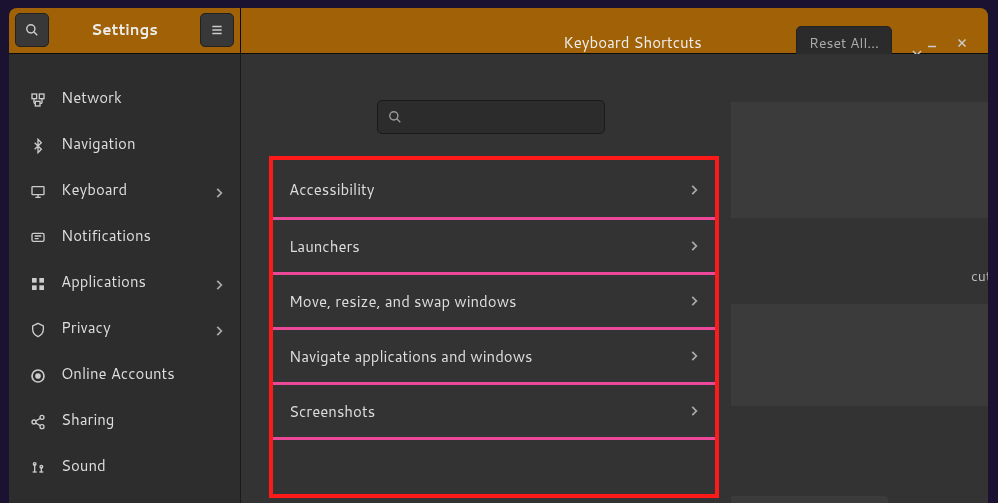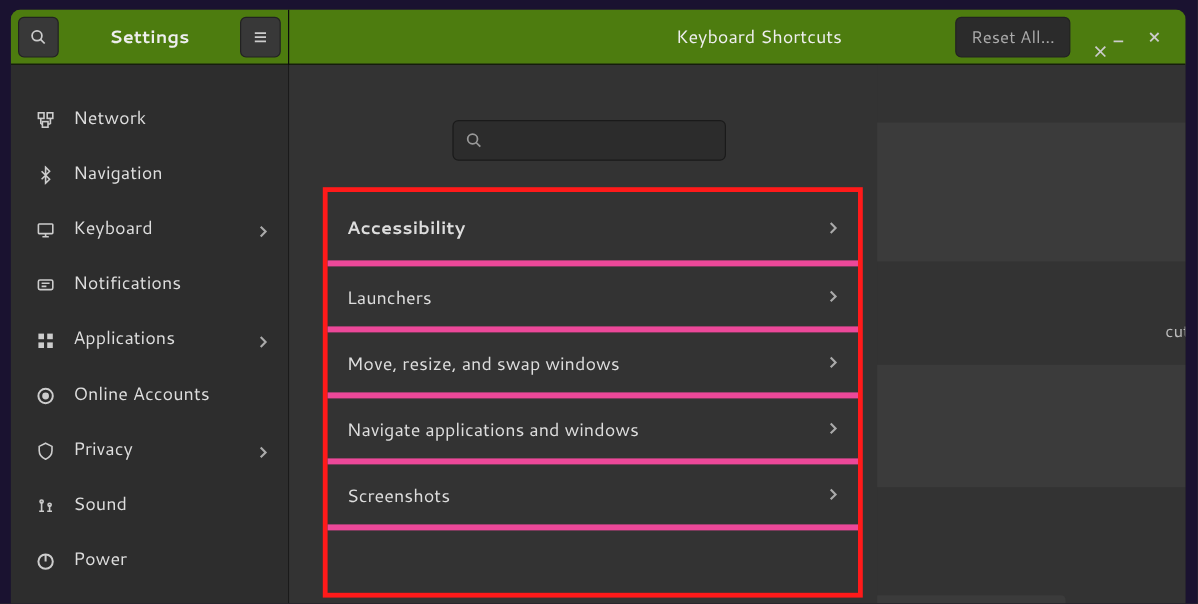--- a/index.html
+++ b/index.html
@@ -8,24 +8,24 @@
     position: absolute;
     top: 8px; left: 9px; right: 10px; bottom: 0;
     background: #2d2d2d;
     border-radius: 8px 8px 0 0;
     display: flex;
     flex-direction: column;
     overflow: hidden;
   }
   .titlebar {
     height: 46px;
-    background: #4d7c0f;
+    background: #a16207;
     border-bottom: 1px solid #0c0c0c;
     display: flex;
-    align-items: center;
+    align-items: flex-end;
     gap: 36px;
   }
   .titlebar-left { width: 232px; display:flex; align-items:center; border-right:1px solid #0c0c0c;}
   .icon-btn { width:34px;height:34px;margin:6px; background:#383838;border:1px solid #222;border-radius:5px; display:flex;align-items:center;justify-content:center; color:#ccc; }
   .titlebar-title { flex:1; text-align:center; font-weight:700; font-size:15px; line-height:46px;}
   .titlebar-center { flex:1; display:flex; align-items:center; justify-content:center; position:relative;}
   .titlebar-center .title { font-weight:400; font-size:15px;}
   .reset-btn { position:absolute; right:96px; height:34px; padding:0 12px; background:#2b2b2b;border:1px solid #222;border-radius:5px; color:#aaa; font-size:14px; display:flex; align-items:center;}
   .win-controls { display:flex; align-items:center; gap:14px; padding:0 18px 0 8px;}
   .win-ctrl { width:16px;height:16px;display:flex;align-items:center;justify-content:center;color:#ccc; font-size:16px;}
@@ -41,22 +41,22 @@
   .bg-card.a { top:48px; left:290px; width:620px; height:116px;}
   .bg-card.b { top:250px; left:290px; width:620px; height:102px;}
   .bg-card.c { top:442px; right:100px; width:170px; height:42px; display:flex;align-items:center;justify-content:center; gap:10px; font-size:14px; color:#ddd;}
   .bg-text { position:absolute; top:212px; left:730px; font-size:14px; color:#bbb;}
   
   .panel { position:absolute; left:10px; top:0; width:480px; bottom:0; background:#333; }
   .search-wrap { height:98px; display:flex; align-items:flex-end; justify-content:center; padding-bottom:18px;}
   .search-box { width:228px; height:34px; background:#2c2c2c; border:1px solid #1a1a1a; border-radius:5px; display:flex;align-items:center; padding:0 10px; color:#999;}
   .search-box input { flex:1; background:transparent; border:none; outline:none; color:#eee; font-size:14px;}
   .cat-list { position:absolute; left:18px; top:102px; width:450px; border:4px solid #ff1a1a; padding:2px 0;}
-  .cat { height:55px; display:flex;align-items:center; padding:0 16px; font-size:15px; color:#ddd; border-top:5px solid #ec4899; position:relative;}
-  .cat:first-child { border-top:none;font-weight:bold; }
+  .cat { height:55px; display:flex;align-items:center; padding:0 16px; font-size:15px; color:#ddd; border-top:3px solid #ec4899; position:relative;}
+  .cat:first-child { border-top:none; }
   .cat .chev { position:absolute; right:14px; color:#aaa;}
   svg { display:block; }
 </style>
 </head>
 <body>
 
 <div class="window">
 
   <div class="titlebar">
     <div class="titlebar-left">
@@ -163,39 +163,51 @@
           </span>
           <span>Applications</span>
           <span class="chev">
             <svg width="14" height="14" viewBox="0 0 24 24" fill="none" stroke="currentColor" stroke-width="3">
               <polyline points="9 5 16 12 9 19"></polyline>
             </svg>
           </span>
         </div>
         <div class="sidebar-item">
           <span class="icon">
-            <svg width="16" height="16" viewBox="0 0 24 24" fill="none" stroke="currentColor" stroke-width="2.5">
-              <circle cx="12" cy="12" r="9"></circle>
-              <circle cx="12" cy="12" r="3" fill="currentColor"></circle>
-            </svg>
-          </span>
-          <span>Online Accounts</span>
-        </div>
-        <div class="sidebar-item">
-          <span class="icon">
             <svg width="16" height="16" viewBox="0 0 24 24" fill="none" stroke="currentColor" stroke-width="2">
               <path d="M12 2l8 4v5c0 5-3.5 9-8 11-4.5-2-8-6-8-11V6z"></path>
             </svg>
           </span>
           <span>Privacy</span>
           <span class="chev">
             <svg width="14" height="14" viewBox="0 0 24 24" fill="none" stroke="currentColor" stroke-width="3">
               <polyline points="9 5 16 12 9 19"></polyline>
             </svg>
           </span>
+        </div>
+        <div class="sidebar-item">
+          <span class="icon">
+            <svg width="16" height="16" viewBox="0 0 24 24" fill="none" stroke="currentColor" stroke-width="2.5">
+              <circle cx="12" cy="12" r="9"></circle>
+              <circle cx="12" cy="12" r="3" fill="currentColor"></circle>
+            </svg>
+          </span>
+          <span>Online Accounts</span>
+        </div>
+        <div class="sidebar-item">
+          <span class="icon">
+            <svg width="16" height="16" viewBox="0 0 24 24" fill="none" stroke="currentColor" stroke-width="2">
+              <circle cx="18" cy="5" r="3"></circle>
+              <circle cx="6" cy="12" r="3"></circle>
+              <circle cx="18" cy="19" r="3"></circle>
+              <line x1="8.5" y1="10.5" x2="15.5" y2="6.5"></line>
+              <line x1="8.5" y1="13.5" x2="15.5" y2="17.5"></line>
+            </svg>
+          </span>
+          <span>Sharing</span>
         </div>
         <div class="sidebar-item">
           <span class="icon">
             <svg width="16" height="16" viewBox="0 0 24 24" fill="none" stroke="currentColor" stroke-width="2">
               <line x1="4" y1="18" x2="10" y2="18"></line>
               <line x1="7" y1="6" x2="7" y2="18"></line>
               <circle cx="7" cy="6" r="2"></circle>
               <line x1="14" y1="18" x2="20" y2="18"></line>
               <line x1="17" y1="10" x2="17" y2="18"></line>
               <circle cx="17" cy="10" r="2"></circle>

